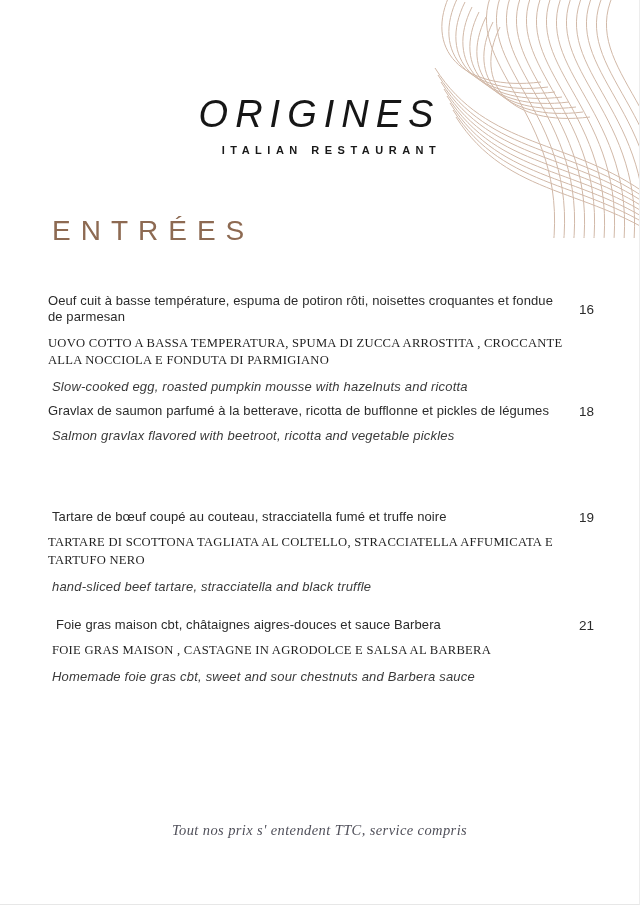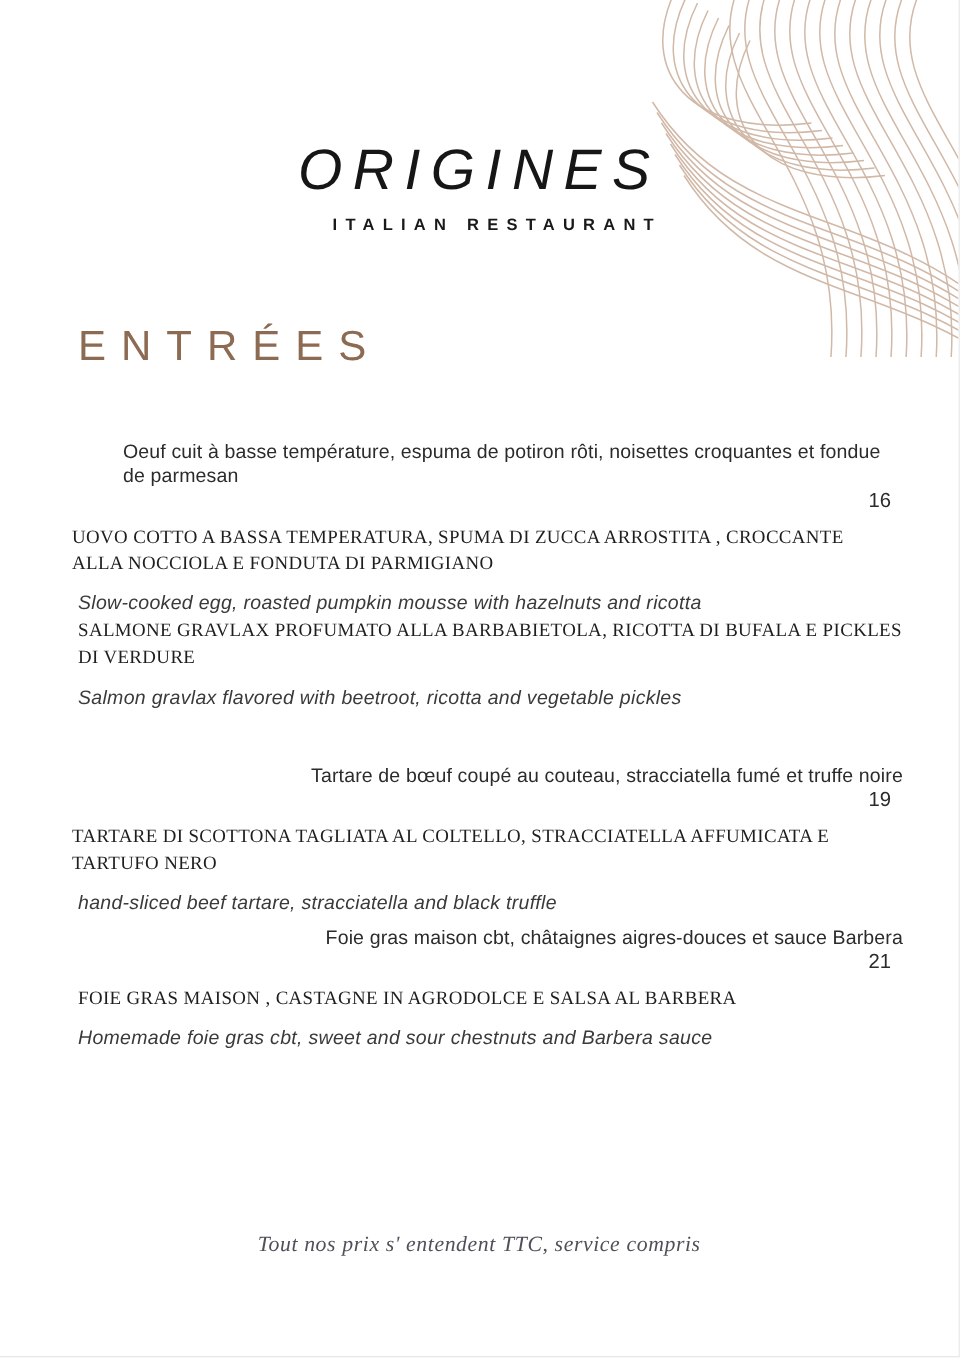--- a/index.html
+++ b/index.html
@@ -29,21 +29,21 @@
 
   
   .section-title{
     position:absolute;top:196px;left:52px;
     font-size:28px;font-weight:400;letter-spacing:10px;
     color:var(--accent,#8d6a52);
   }
 
   
   .dish{position:absolute;left:48px;width:554px;}
-  .dish-head{display:flex;justify-content:space-between;align-items:flex-end;flex-direction:column;}
+  .dish-head{display:flex;justify-content:space-between;align-items:center;}
   .fr{
     font-size:13px;color:#2b2b2b;line-height:1.25;
     max-width:520px;letter-spacing:0.1px;
   }
   .price{font-size:13.5px;color:#2b2b2b;padding-right:8px;}
   .it{
     font-family:"Liberation Serif","DejaVu Serif",serif;
     font-size:12.6px;color:#1e1e1e;margin-top:9px;
     line-height:1.42;letter-spacing:0.25px;white-space:pre-line;
   }
@@ -123,21 +123,24 @@
     <div class="dish-head">
       <div class="fr">Oeuf cuit à basse température, espuma de potiron rôti, noisettes croquantes et fondue de parmesan</div>
       <div class="price">16</div>
     </div>
     <div class="it">UOVO COTTO A BASSA TEMPERATURA, SPUMA DI ZUCCA ARROSTITA , CROCCANTE
 ALLA NOCCIOLA E FONDUTA DI PARMIGIANO</div>
     <div class="en">Slow-cooked egg, roasted pumpkin mousse with hazelnuts and ricotta</div>
   </section>
 
   <section class="dish dish-2">
-    <div class="it indent-sm">SALMONE GRAVLAX PROFUMATO ALLA BARBABIETOLA, RICOTTA DI BUFALA E  PICKLES DI VERDURE</div>
+    <div class="dish-head">
+      <div class="fr">Gravlax de saumon parfumé à la betterave,  ricotta de bufflonne et pickles de légumes</div>
+      <div class="price">18</div>
+    </div>
     <div class="en">Salmon gravlax flavored with beetroot, ricotta and vegetable pickles</div>
   </section>
 
   <section class="dish dish-3">
     <div class="dish-head">
       <div class="fr indent-sm">Tartare de bœuf coupé au couteau, stracciatella fumé et truffe noire</div>
       <div class="price">19</div>
     </div>
     <div class="it">TARTARE DI SCOTTONA TAGLIATA AL COLTELLO, STRACCIATELLA AFFUMICATA E TARTUFO NERO</div>
     <div class="en">hand-sliced beef tartare, stracciatella and black truffle</div>

